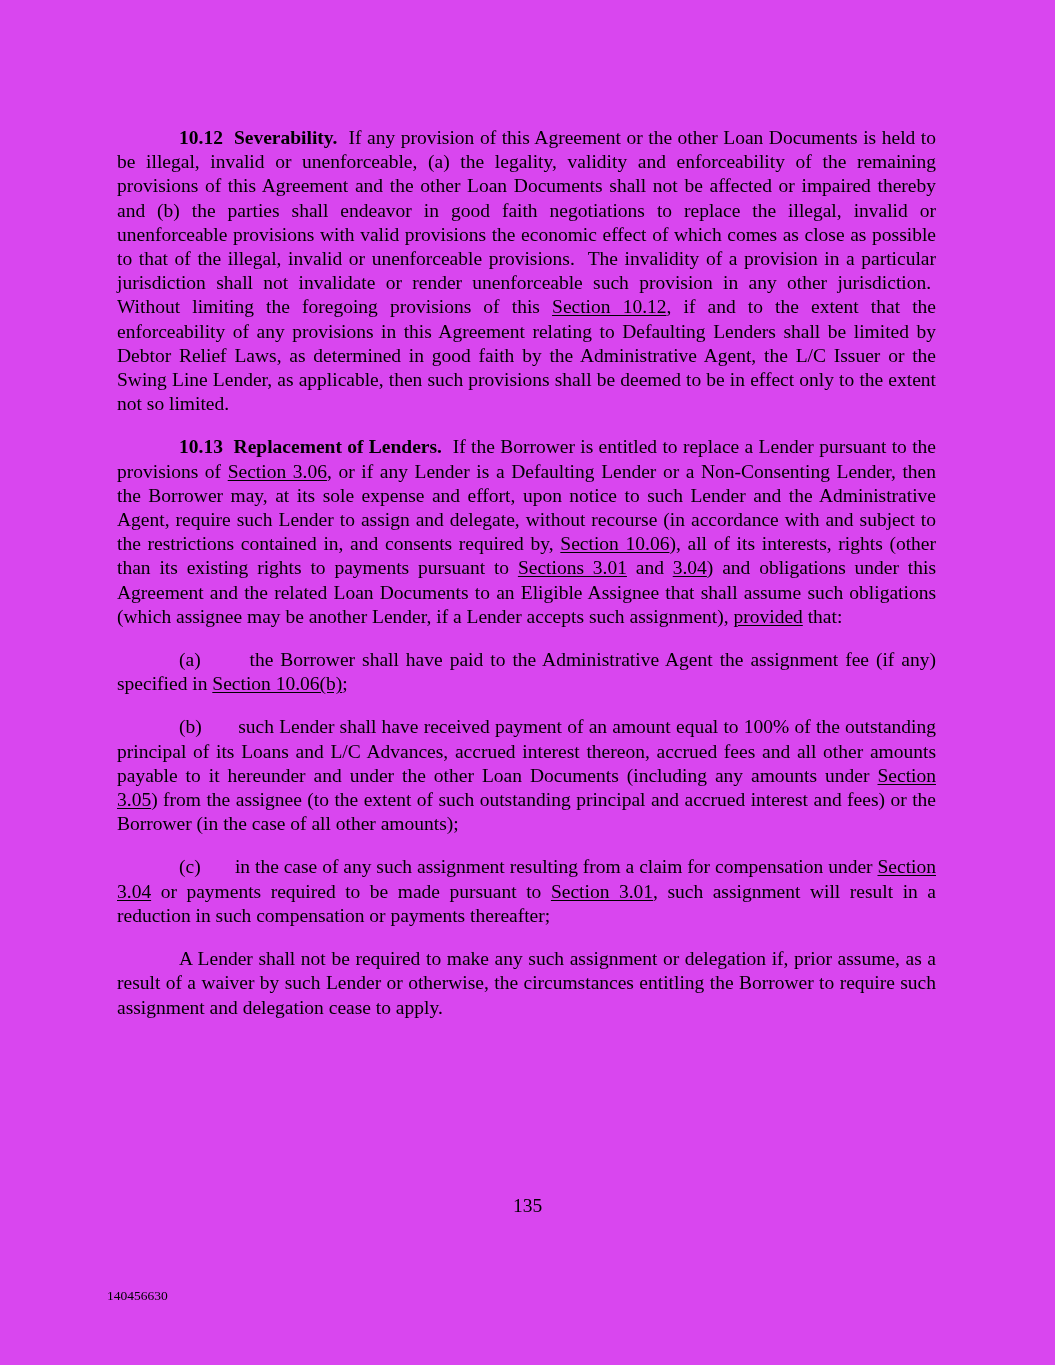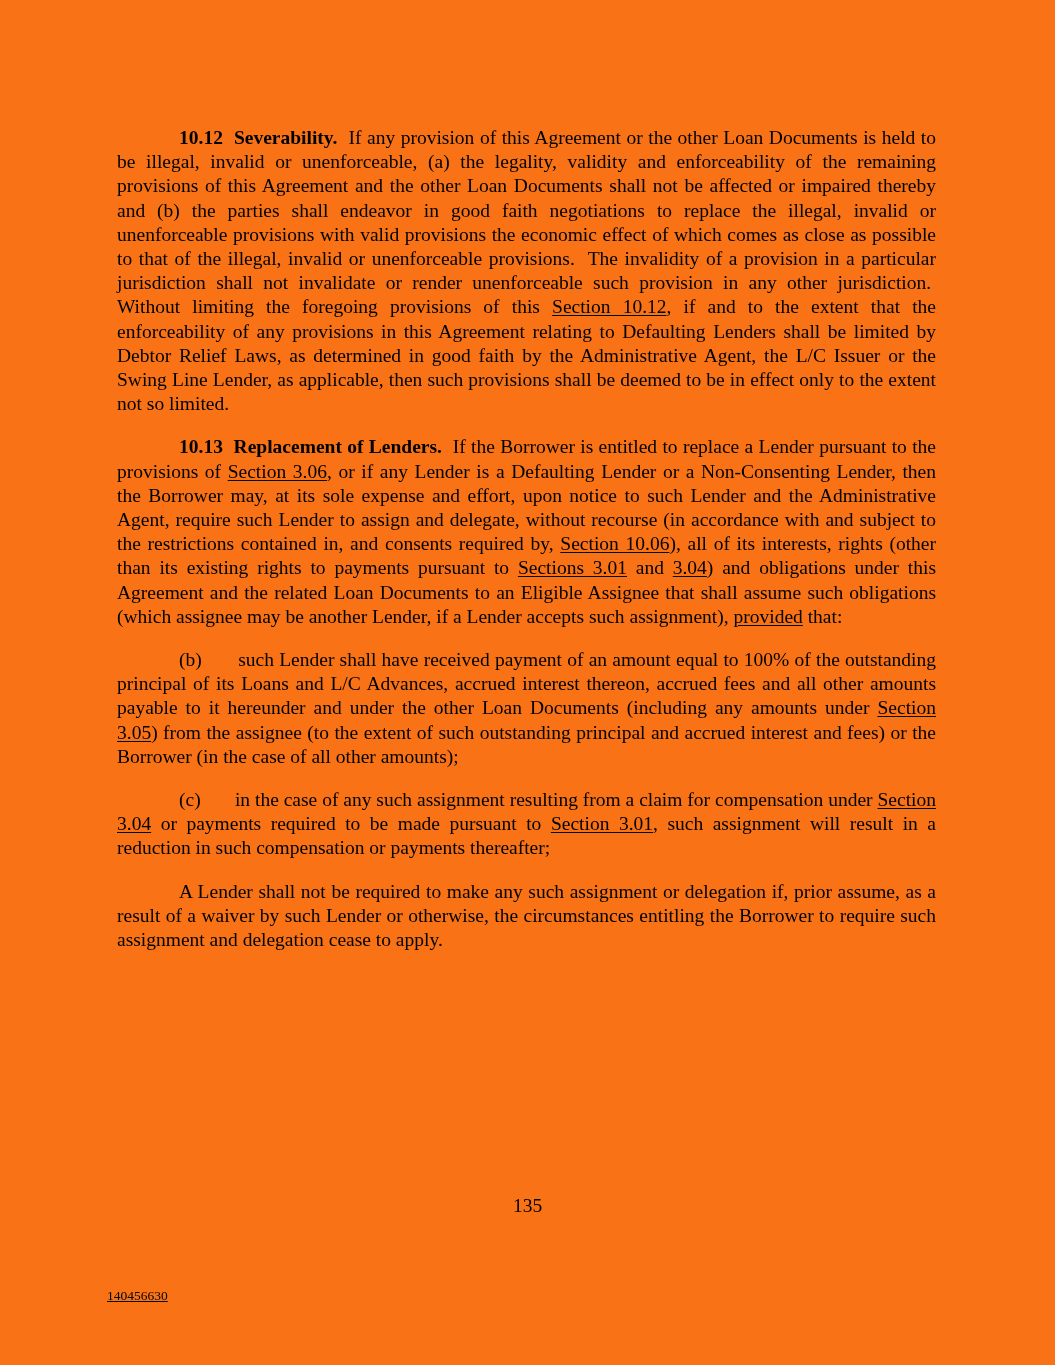--- a/index.html
+++ b/index.html
@@ -4,21 +4,21 @@
 <style>
   html, body {
     margin: 0;
     padding: 0;
     background: #ffffff;
   }
   .page {
     position: relative;
     width: 1055px;
     height: 1365px;
-    background: #f97316;
+    background: #d946ef;
     color: #000000;
     font-family: "Liberation Serif", "DejaVu Serif", serif;
     font-size: 19.5px;
     line-height: 24.2px;
     overflow: hidden;
   }
   .doc-body {
     position: absolute;
     left: 117px;
     right: 119px;
@@ -41,29 +41,29 @@
     width: 100%;
     text-align: center;
     font-size: 19.5px;
   }
   .doc-id {
     position: absolute;
     top: 1289px;
     left: 107px;
     font-size: 13.5px;
     line-height: 1.1;
-    text-decoration: underline;
   }
 </style>
 </head>
 <body>
 
 <div class="page">
   <div class="doc-body">
       <div class="para"><span class="bold">10.12&nbsp;&nbsp;Severability.</span><span>&nbsp;&nbsp;If any provision of this Agreement or the other Loan Documents is held to be illegal, invalid or unenforceable, (a) the legality, validity and enforceability of the remaining provisions of this Agreement and the other Loan Documents shall not be affected or impaired thereby and (b) the parties shall endeavor in good faith negotiations to replace the illegal, invalid or unenforceable provisions with valid provisions the economic effect of which comes as close as possible to that of the illegal, invalid or unenforceable provisions.&nbsp; The invalidity of a provision in a particular jurisdiction shall not invalidate or render unenforceable such provision in any other jurisdiction.&nbsp; Without limiting the foregoing provisions of this </span><span class="underline">Section 10.12</span><span>, if and to the extent that the enforceability of any provisions in this Agreement relating to Defaulting Lenders shall be limited by Debtor Relief Laws, as determined in good faith by the Administrative Agent, the L/C Issuer or the Swing Line Lender, as applicable, then such provisions shall be deemed to be in effect only to the extent not so limited.</span></div>
       <div class="para"><span class="bold">10.13&nbsp;&nbsp;Replacement of Lenders.</span><span>&nbsp;&nbsp;If the Borrower is entitled to replace a Lender pursuant to the provisions of </span><span class="underline">Section 3.06</span><span>, or if any Lender is a Defaulting Lender or a Non-Consenting Lender, then the Borrower may, at its sole expense and effort, upon notice to such Lender and the Administrative Agent, require such Lender to assign and delegate, without recourse (in accordance with and subject to the restrictions contained in, and consents required by, </span><span class="underline">Section 10.06</span><span>), all of its interests, rights (other than its existing rights to payments pursuant to </span><span class="underline">Sections 3.01</span><span> and </span><span class="underline">3.04</span><span>) and obligations under this Agreement and the related Loan Documents to an Eligible Assignee that shall assume such obligations (which assignee may be another Lender, if a Lender accepts such assignment), </span><span class="underline">provided</span><span> that:</span></div>
+      <div class="para"><span>(a)&nbsp;&nbsp;&nbsp;&nbsp;&nbsp;&nbsp;&nbsp;the Borrower shall have paid to the Administrative Agent the assignment fee (if any) specified in </span><span class="underline">Section 10.06(b)</span><span>;</span></div>
       <div class="para"><span>(b)&nbsp;&nbsp;&nbsp;&nbsp;&nbsp;&nbsp;&nbsp;such Lender shall have received payment of an amount equal to 100% of the outstanding principal of its Loans and L/C Advances, accrued interest thereon, accrued fees and all other amounts payable to it hereunder and under the other Loan Documents (including any amounts under </span><span class="underline">Section 3.05</span><span>) from the assignee (to the extent of such outstanding principal and accrued interest and fees) or the Borrower (in the case of all other amounts);</span></div>
       <div class="para"><span>(c)&nbsp;&nbsp;&nbsp;&nbsp;&nbsp;&nbsp;&nbsp;in the case of any such assignment resulting from a claim for compensation under </span><span class="underline">Section 3.04</span><span> or payments required to be made pursuant to </span><span class="underline">Section 3.01</span><span>, such assignment will result in a reduction in such compensation or payments thereafter;</span></div>
       <div class="para"><span>A Lender shall not be required to make any such assignment or delegation if, prior assume, as a result of a waiver by such Lender or otherwise, the circumstances entitling the Borrower to require such assignment and delegation cease to apply.</span></div>
     </div>
   <div class="page-number">135</div>
   <div class="doc-id">140456630</div>
 </div>
 
 </body></html>

